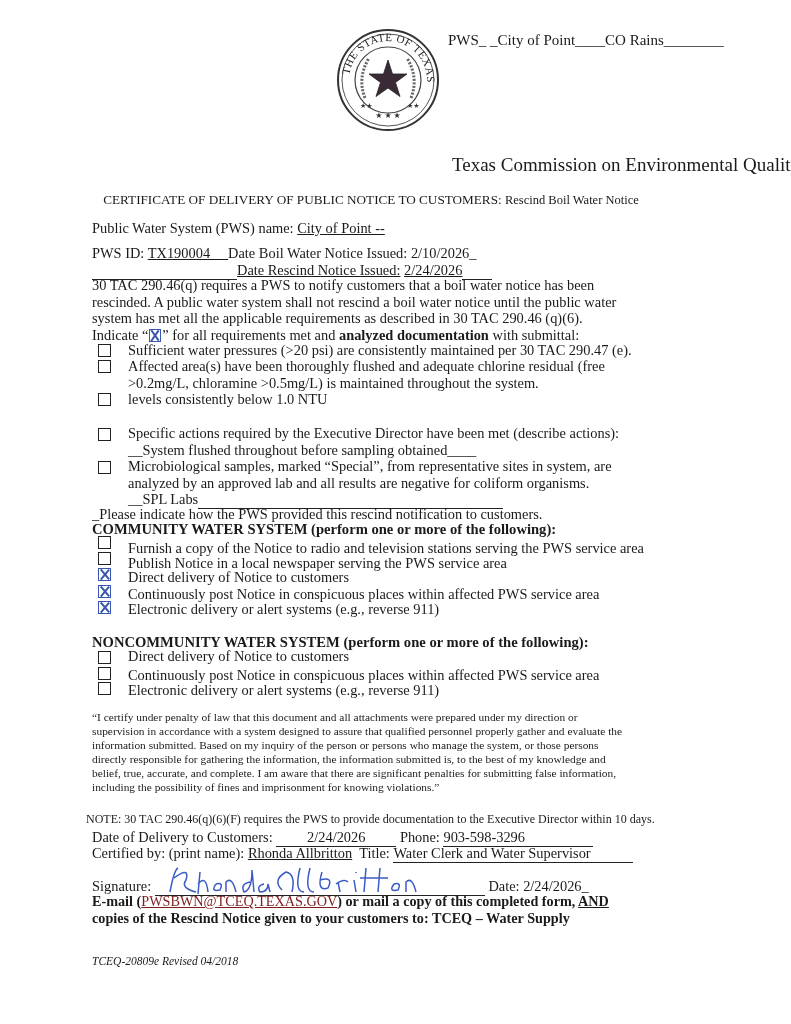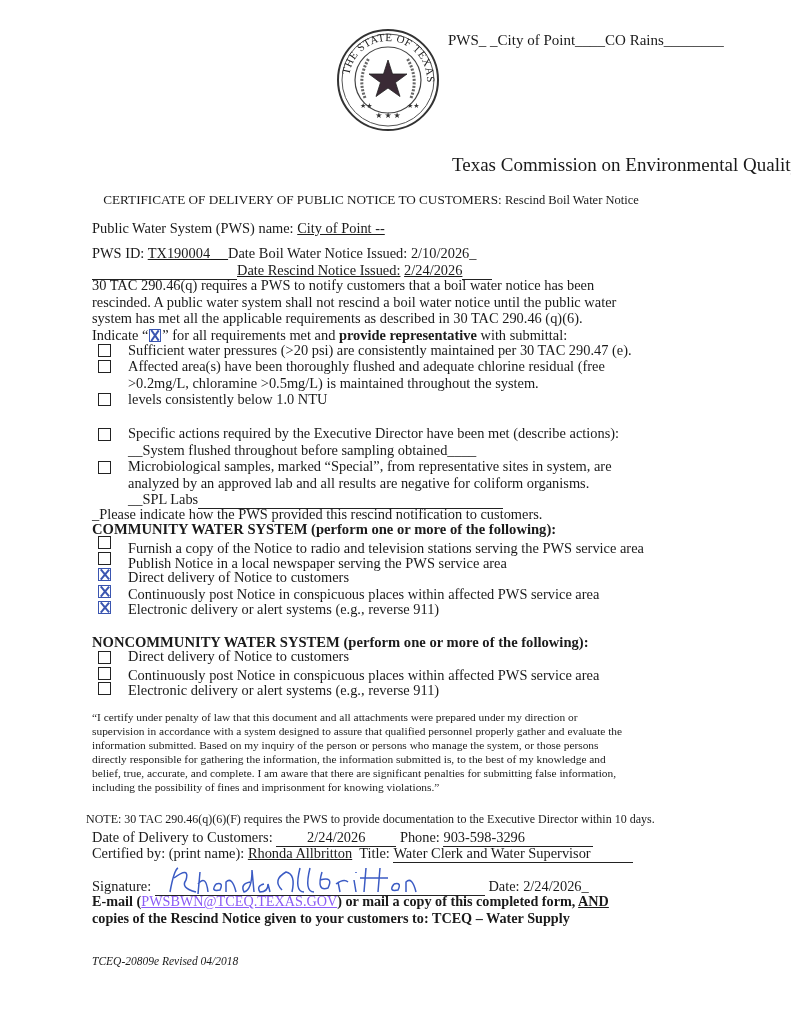--- a/index.html
+++ b/index.html
@@ -17,21 +17,21 @@
   .cb.checked { border-color:#3a55b0; }
   .cb.checked::before, .cb.checked::after { content:""; position:absolute; left:5px; top:-1px; width:1.5px; height:13px; background:#3a55b0; }
   .cb.checked::before { transform:rotate(40deg); }
   .cb.checked::after { transform:rotate(-40deg); }
   .mini-cb { display:inline-block; width:10px; height:11px; border:1.3px solid #3a55b0; position:relative; vertical-align:-2px; margin:0 1px; }
   .mini-cb::before, .mini-cb::after { content:""; position:absolute; left:4px; top:-1px; width:1.5px; height:13px; background:#3a55b0; }
   .mini-cb::before { transform:rotate(35deg); }
   .mini-cb::after { transform:rotate(-35deg); }
   .cert { font-size:11.4px; line-height:14px; }
   .sig { position:absolute; left:160px; top:862px; width:260px; height:40px; }
-  .link { color:#8b5cf6; text-decoration:underline; }
+  .link { color:#7f1d1d; text-decoration:underline; }
   .footer { left:92px; top:955px; font-size:11.5px; font-style:italic; }
   .underline-blank { display:inline-block; border-bottom:1px solid #222; }
 </style>
 </head>
 <body>
 
 <svg class="seal" viewBox="0 0 106 104">
   <circle cx="53" cy="52" r="50" fill="none" stroke="#333" stroke-width="2"></circle>
   <circle cx="53" cy="52" r="46" fill="none" stroke="#555" stroke-width="1"></circle>
   <circle cx="53" cy="52" r="33" fill="none" stroke="#444" stroke-width="1.2"></circle>
@@ -70,21 +70,21 @@
   <span class="underline-blank" style="width:145px;">&nbsp;</span><span class="u">Date Rescind Notice Issued:</span>
   <span class="u">2/24/2026</span><span class="underline-blank" style="width:30px;">&nbsp;</span>
 </div>
 
 <div class="abs line" style="left:92px; top:277px; line-height:16.5px;">
   <div>30 TAC 290.46(q) requires a PWS to notify customers that a boil water notice has been</div>
   <div>rescinded.  A public water system shall not rescind a boil water notice until the public water</div>
   <div>system has met all the applicable requirements as described in 30 TAC 290.46 (q)(6).</div>
   <div>
     <span>Indicate “</span><span class="mini-cb"></span><span>” for all requirements met and</span>
-    <b>provide representative</b>
+    <b>analyzed documentation</b>
     <span>with submittal:</span>
   </div>
 </div>
 
 <div>
   <span class="cb" style="left:98px; top:344px;"></span>
   <div class="abs line" style="left:128px; top:342px;">Sufficient water pressures (&gt;20 psi) are consistently maintained per 30 TAC 290.47 (e).</div>
 
   <span class="cb" style="left:98px; top:360px;"></span>
   <div class="abs line" style="left:128px; top:358px; line-height:16.5px;">

